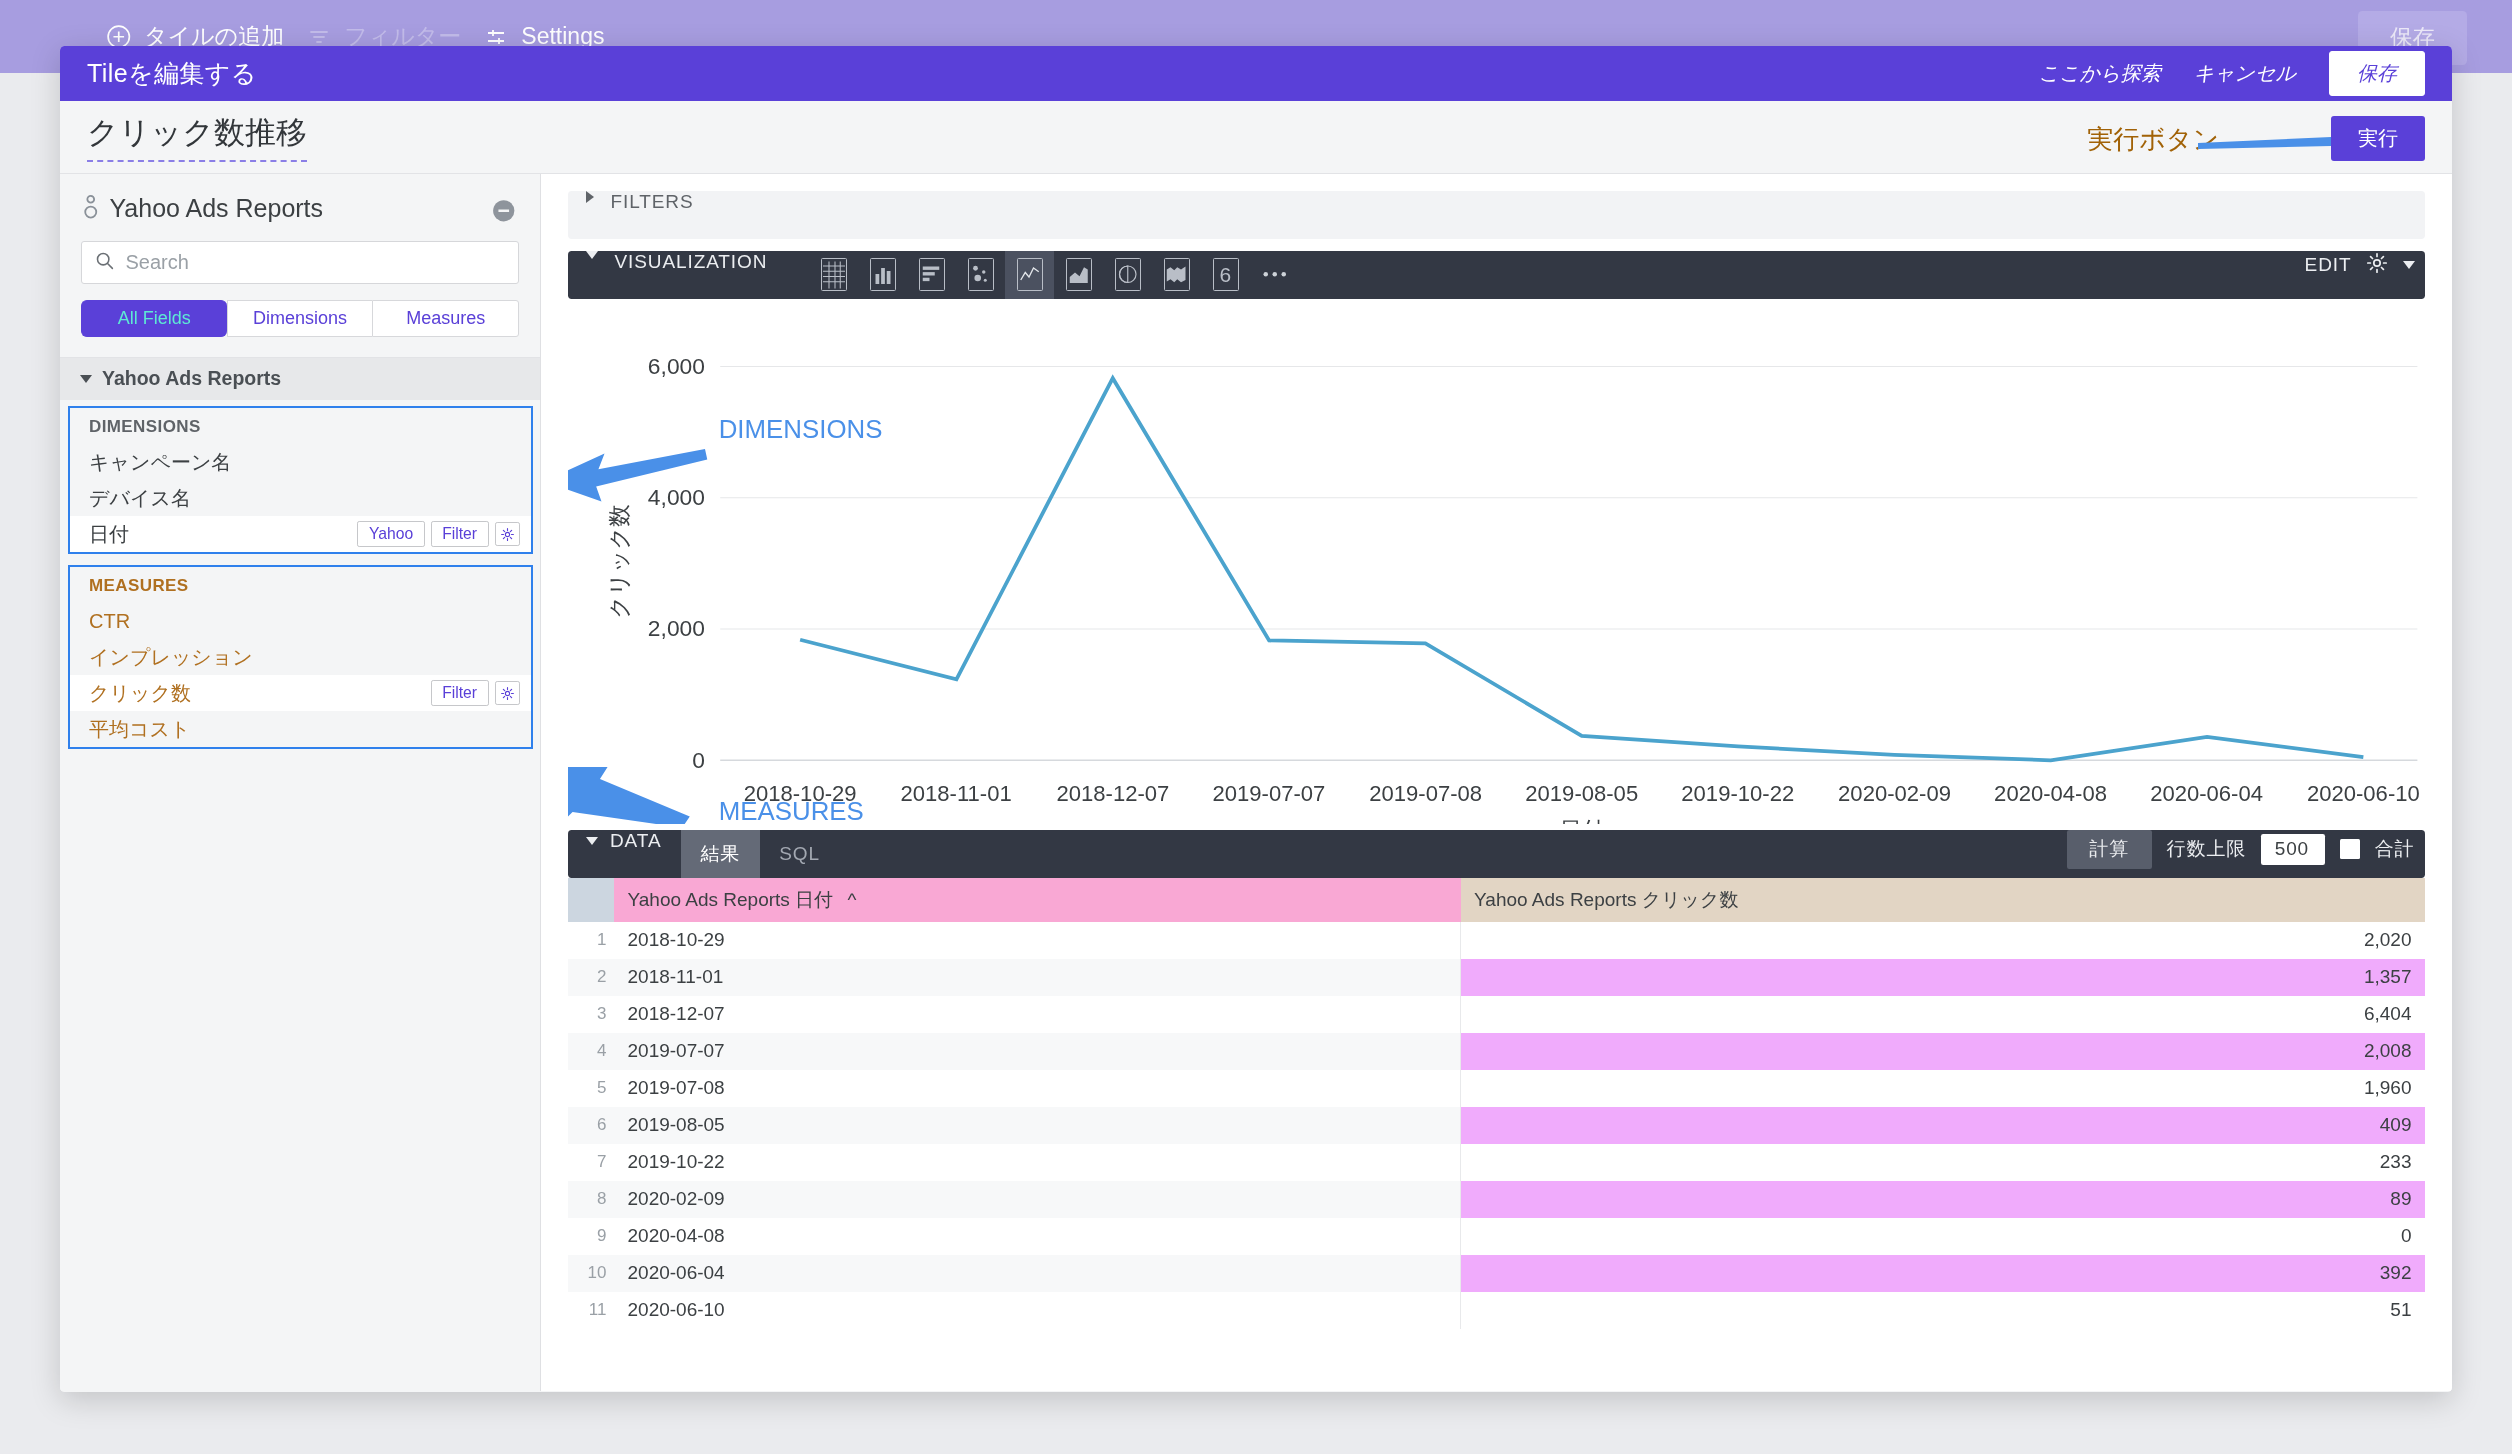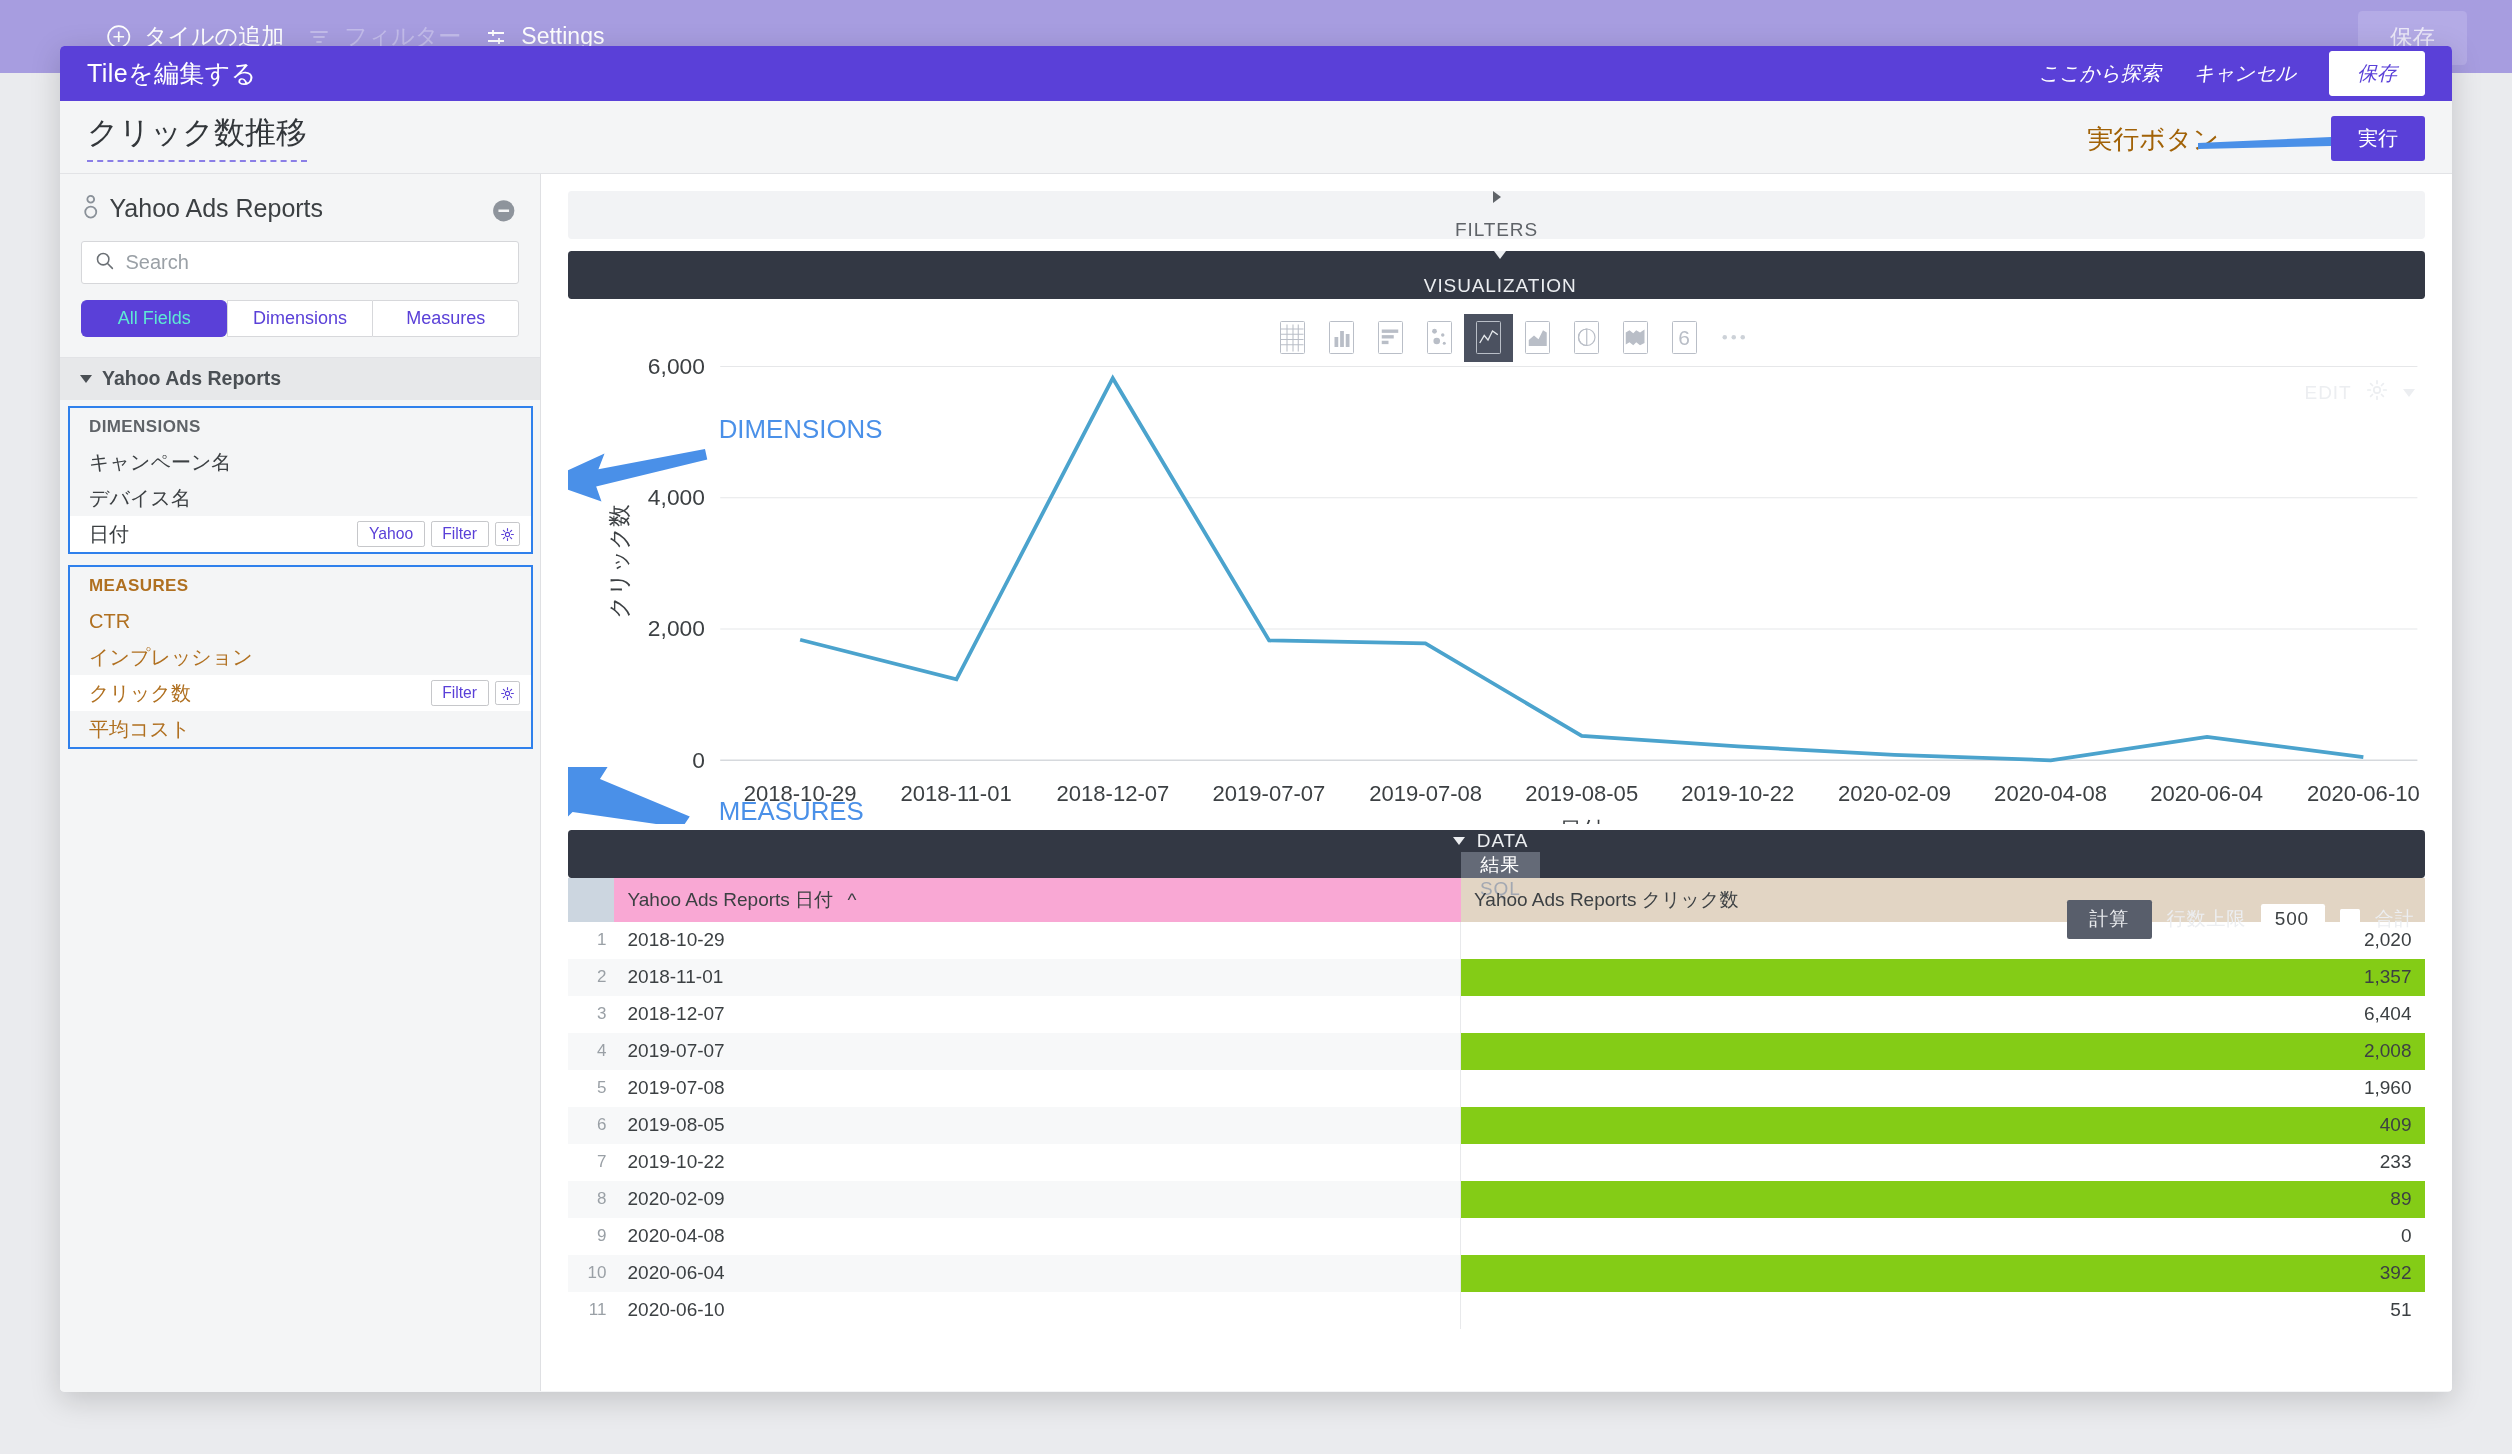--- a/index.html
+++ b/index.html
@@ -125,22 +125,22 @@
   }
   .gear-pill {
     border: 0.7px solid #c6c7ca; background: #fff; width: 25.5px; height: 24px;
     border-radius: 2.2px; display: flex; align-items: center; justify-content: center;
   }
 
   
   #main { flex: 1; background: #ffffff; padding: 16.5px 27px 0 27px; }
 
   .panel-bar {
-    height: 48px; border-radius: 3.7px; display: flex; align-items: center;
-    padding: 0 18px; font-size: 19px; letter-spacing: 0.9px; flex-direction: column;
+    height: 48px; border-radius: 3.7px; display: flex; align-items: flex-start;
+    padding: 0 18px; font-size: 19px; letter-spacing: 0.9px;
   }
   #filters-bar { background: #f2f3f5; color: #5f6368; gap: 16.5px; }
   .caret { display: inline-block; width: 0; height: 0; }
   .caret.right { border-left: 8.2px solid currentColor; border-top: 6px solid transparent; border-bottom: 6px solid transparent; }
   .caret.down  { border-top: 8.2px solid currentColor; border-left: 6px solid transparent; border-right: 6px solid transparent; }
 
   #vis-bar { background: #333844; color: #eceef1; margin-top: 12px; gap: 16.5px; padding-right: 10.5px; }
   #vis-icons { display: flex; align-items: center; gap: 0; margin-left: 25.5px; }
   .vis-ico {
     width: 49px; height: 48px; display: flex; align-items: center; justify-content: center;
@@ -181,21 +181,21 @@
   }
   #tbl th.c-dim { background: #f9a8d4; }
   #tbl th.c-mea { background: #e2d5c4; text-align: left; }
   #tbl td { padding: 7.5px 13.5px; height: 31.5px; }
   #tbl td.idx { width: 46px; text-align: right; color: #9aa0a6; font-size: 17px; padding-right: 7.5px; }
   #tbl td.c-dim { border-right: 0.7px solid #e8e9eb; }
   #tbl td.c-mea { text-align: right; }
   #tbl tr.odd td.c-dim, #tbl tr.odd td.idx { background: #ffffff; }
   #tbl tr.odd td.c-mea { background: #ffffff; }
   #tbl tr.even td.c-dim, #tbl tr.even td.idx { background: #f7f8f9; }
-  #tbl tr.even td.c-mea { background: #84cc16; margin-top: 37px; }
+  #tbl tr.even td.c-mea { background: #f0abfc; margin-top: 37px; }
   #tbl th.spacer { width: 46px; background: #ccd6e0; }
 </style>
 </head>
 <body>
 
 <div id="dash-topbar">
   <div class="dash-tool">
     <span class="ico">
       <svg width="25.5" height="25.5" viewBox="0 0 24 24">
           <circle cx="12" cy="12" r="10" fill="none" stroke="#fff" stroke-width="1.6"></circle>

